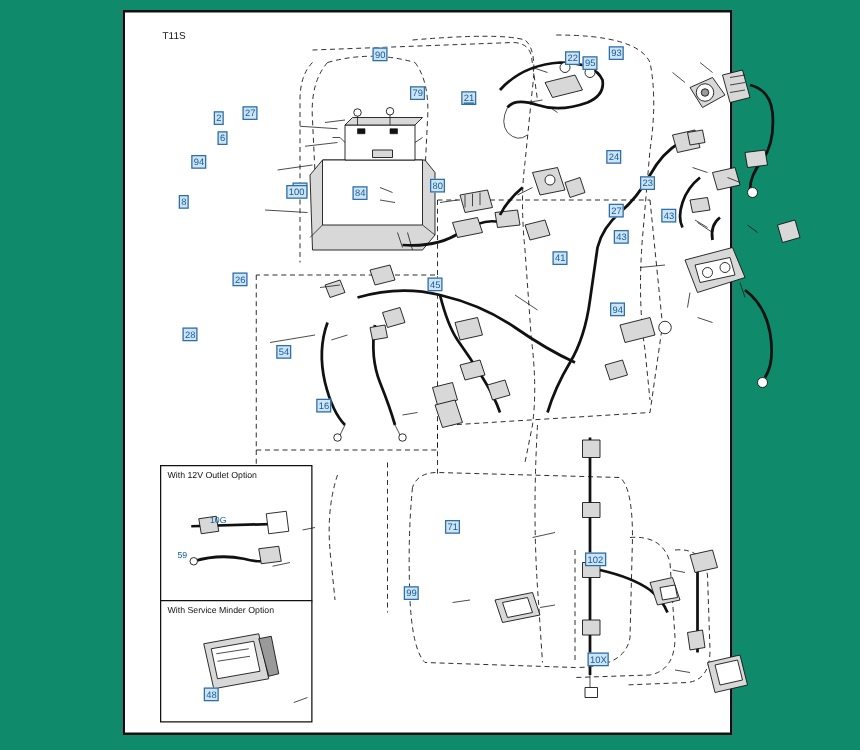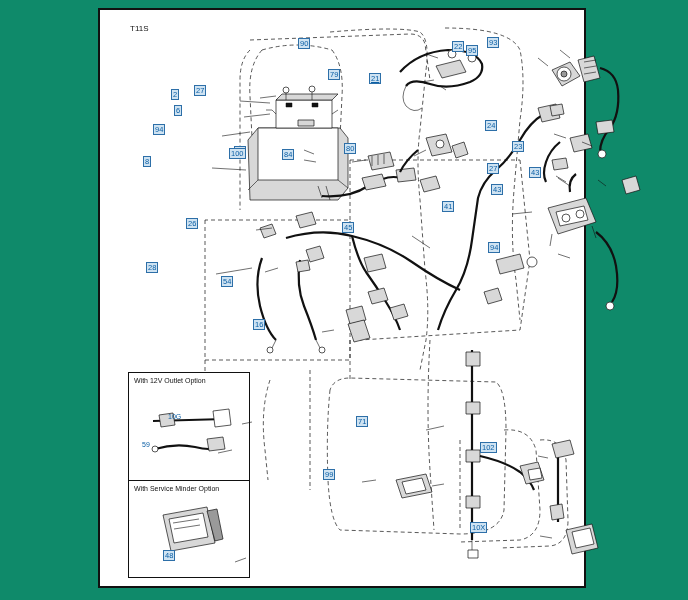--- a/index.html
+++ b/index.html
@@ -244,20 +244,20 @@
     <div class="tag" style="left:429px;top:157px;">43</div>
     <div class="tag" style="left:391px;top:174px;">43</div>
     <div class="tag" style="left:342px;top:191px;">41</div>
     <div class="tag" style="left:86px;top:208px;">26</div>
     <div class="tag" style="left:242px;top:212px;">45</div>
     <div class="tag" style="left:388px;top:232px;">94</div>
     <div class="tag" style="left:46px;top:252px;">28</div>
     <div class="tag" style="left:96px;top:266px;margin-left:25px;">54</div>
     <div class="tag" style="left:153px;top:309px;">16</div>
     <div class="tag" style="left:256px;top:406px;">71</div>
-    <div class="tag" style="left:368px;top:432px;margin-left:12px;">102</div>
+    <div class="tag" style="left:368px;top:432px;">102</div>
     <div class="lbl" style="left:68px;top:403px;">10G</div>
     <div class="lbl" style="left:42px;top:431px;">59</div>
     <div class="tag" style="left:191px;top:459px;margin-left:32px;">99</div>
     <div class="tag" style="left:370px;top:512px;">10X</div>
     <div class="tag" style="left:63px;top:540px;">48</div>
   </div>
 </div>
 
 </body></html>

